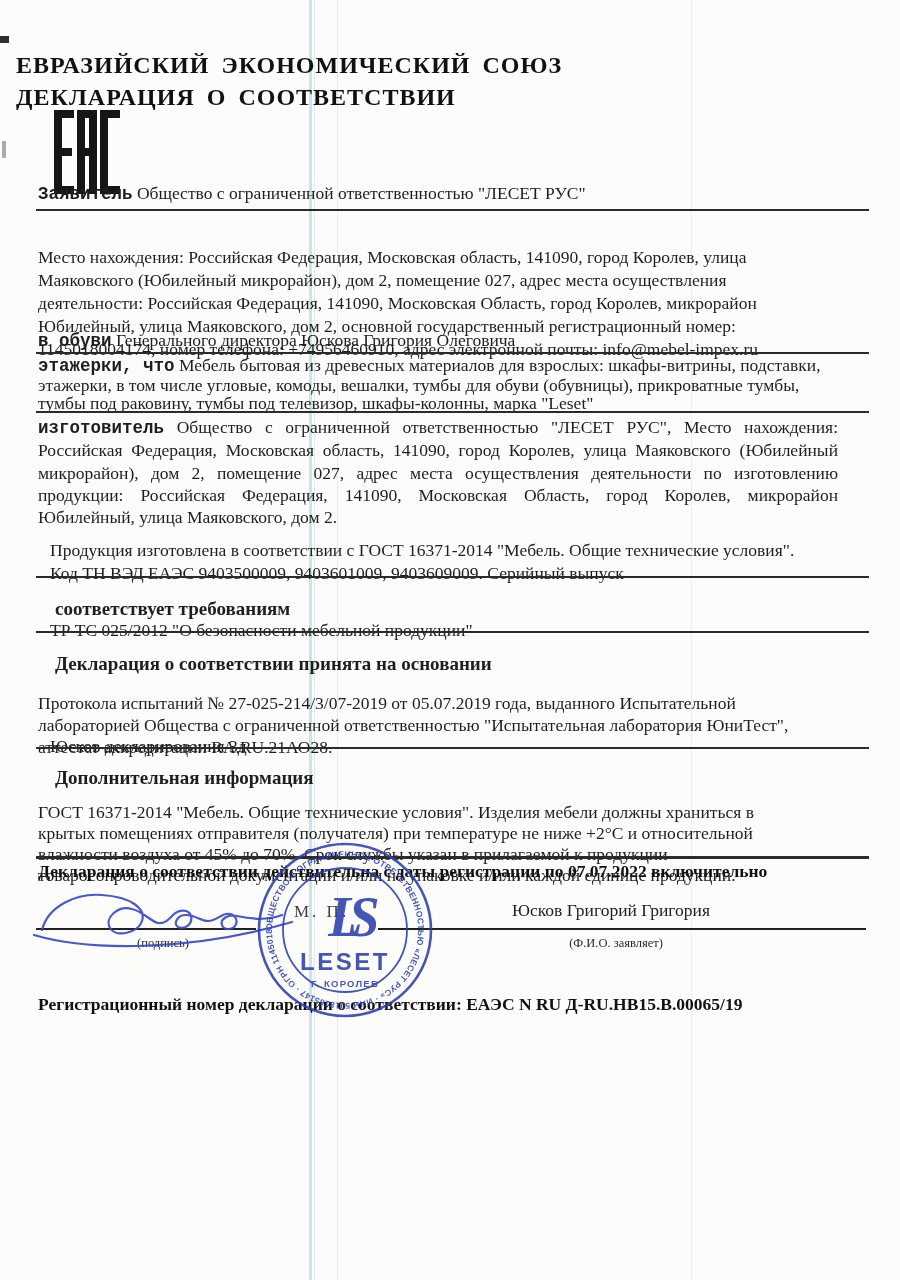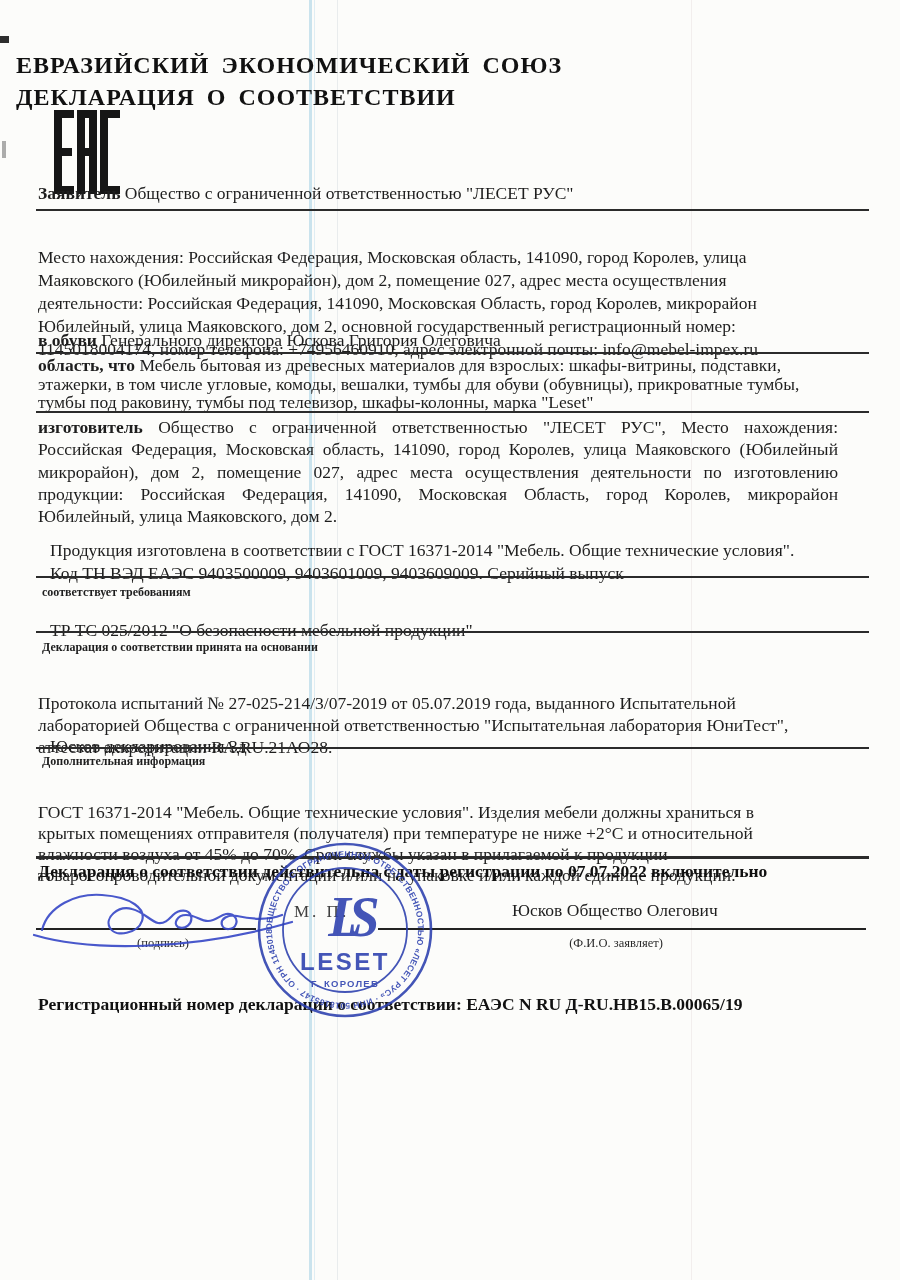--- a/index.html
+++ b/index.html
@@ -5,22 +5,22 @@
   html,body{margin:0;padding:0;background:#e8e8e8;}
   .page{position:relative;width:900px;height:1280px;background:#fcfcfa;overflow:hidden;
         font-family:"Liberation Serif",serif;color:#1e1e1e;}
   .abs{position:absolute;}
   .t1,.t2{position:absolute;left:0;width:100%;text-align:left;font-weight:bold;
           font-size:24px;letter-spacing:1px;word-spacing:5px;color:#111;margin-left:16px;}
   .rule{position:absolute;left:36px;right:31px;height:0;border-top:2px solid #2b2b2b;}
   .rule.thick{border-top-width:3px;}
   .para{position:absolute;left:38px;width:806px;font-size:17.5px;line-height:23px;margin:0;}
   .prelines{white-space:pre-line;margin-top:32px;}
-  .lbl{font-weight:bold;}
-  .head{position:absolute;left:38px;font-size:12px;font-weight:bold;margin:4px;}
+  .lbl{font-weight:bold;font-family:Liberation Mono, monospace;}
+  .head{position:absolute;left:38px;font-size:19px;font-weight:bold;margin:17px;}
   .line-txt{position:absolute;left:38px;font-size:17.5px;margin:12px;}
   .bold-line{position:absolute;left:38px;font-size:17.5px;font-weight:bold;margin:0;color:#111;}
   .sig-rule{position:absolute;height:0;border-top:2px solid #222;}
   .caption{position:absolute;font-size:12.5px;text-align:center;color:#2a2a2a;}
   .mp{position:absolute;left:294px;top:902px;font-size:17px;letter-spacing:3px;color:#404040;z-index:2;}
   .stamp{position:absolute;left:235px;top:820px;z-index:3;opacity:.88;}
   .sig-ink{position:absolute;left:28px;top:872px;z-index:3;}
   .vline{position:absolute;top:0;height:1280px;}
   .v-blue{left:309px;width:3px;background:rgba(141,197,222,.45);}
   .v-blue2{left:314px;width:1px;background:rgba(170,210,230,.35);}
@@ -67,21 +67,21 @@
   <p class="para prelines" style="top:214px">Место нахождения: Российская Федерация, Московская область, 141090, город Королев, улица
 Маяковского (Юбилейный микрорайон), дом 2, помещение 027, адрес места осуществления
 деятельности: Российская Федерация, 141090, Московская Область, город Королев, микрорайон
 Юбилейный, улица Маяковского, дом 2, основной государственный регистрационный номер:
 1145018004174, номер телефона: +74956460910, адрес электронной почты: info@mebel-impex.ru</p>
 
   <p class="para" style="top:329px"><b class="lbl">в обуви</b> <span>Генерального директора Юскова Григория Олеговича</span></p>
 
   <div class="rule" style="top:352px"></div>
 
-  <p class="para" style="top:356px;line-height:18.6px"><b class="lbl">область, что</b> <span class="prelines">Мебель бытовая из древесных материалов для взрослых: шкафы-витрины, подставки,
+  <p class="para" style="top:356px;line-height:18.6px"><b class="lbl">этажерки, что</b> <span class="prelines">Мебель бытовая из древесных материалов для взрослых: шкафы-витрины, подставки,
 этажерки, в том числе угловые, комоды, вешалки, тумбы для обуви (обувницы), прикроватные тумбы,
 тумбы под раковину, тумбы под телевизор, шкафы-колонны, марка "Leset"</span></p>
 
   <div class="rule" style="top:411px"></div>
 
   <p class="para" style="top:416px;line-height:22.3px;width:800px;text-align:justify"><b class="lbl">изготовитель</b> <span>Общество с ограниченной ответственностью "ЛЕСЕТ РУС", Место нахождения: Российская Федерация, Московская область, 141090, город Королев, улица Маяковского (Юбилейный микрорайон), дом 2, помещение 027, адрес места осуществления деятельности по изготовлению продукции: Российская Федерация, 141090, Московская Область, город Королев, микрорайон Юбилейный, улица Маяковского, дом 2.</span></p>
 
   <p class="line-txt" style="top:528px">Продукция изготовлена в соответствии с ГОСТ 16371-2014 "Мебель. Общие технические условия".</p>
   <p class="line-txt" style="top:551px">Код ТН ВЭД ЕАЭС 9403500009, 9403601009, 9403609009. Серийный выпуск</p>
 
@@ -107,21 +107,21 @@
 товаросопроводительной документации и/или на упаковке и/или каждой единице продукции.</p>
 
   <div class="rule thick" style="top:856px"></div>
 
   <p class="bold-line" style="top:861px">Декларация о соответствии действительна с даты регистрации по 07.07.2022 включительно</p>
 
   <div class="sig-rule" style="left:36px;top:928px;width:220px"></div>
   <div class="caption" style="left:100px;top:936px;width:126px">(подпись)</div>
 
   <div class="sig-rule" style="left:378px;top:928px;width:488px"></div>
-  <div class="abs" style="left:512px;top:900px;font-size:17.5px">Юсков Общество Олегович</div>
+  <div class="abs" style="left:512px;top:900px;font-size:17.5px">Юсков Григорий Григория</div>
   <div class="caption" style="left:536px;top:936px;width:160px">(Ф.И.О. заявляет)</div>
 
   <div class="mp">М. П.</div>
 
   <svg class="sig-ink" width="280" height="92" viewBox="0 0 280 92">
     <g fill="none" stroke="#3a4bc8" stroke-width="2.2" stroke-linecap="round" opacity="0.92">
       <path d="M14 58 C 20 34 48 21 74 23 C 104 25 118 37 114 49 C 110 61 88 66 82 56 C 76 46 90 33 104 37 C 116 40 122 49 130 51 C 137 52 141 47 145 43 C 151 37 161 37 163 44 C 165 52 157 58 150 55 C 145 52 149 43 158 43 C 168 43 172 49 180 49 C 188 49 192 43 198 42 C 206 41 210 47 208 52 C 206 58 196 59 194 53 C 192 47 200 42 209 44 C 222 47 238 49 254 43"></path>
       <path d="M6 63 C 60 79 160 80 264 50"></path>
     </g>
   </svg>

